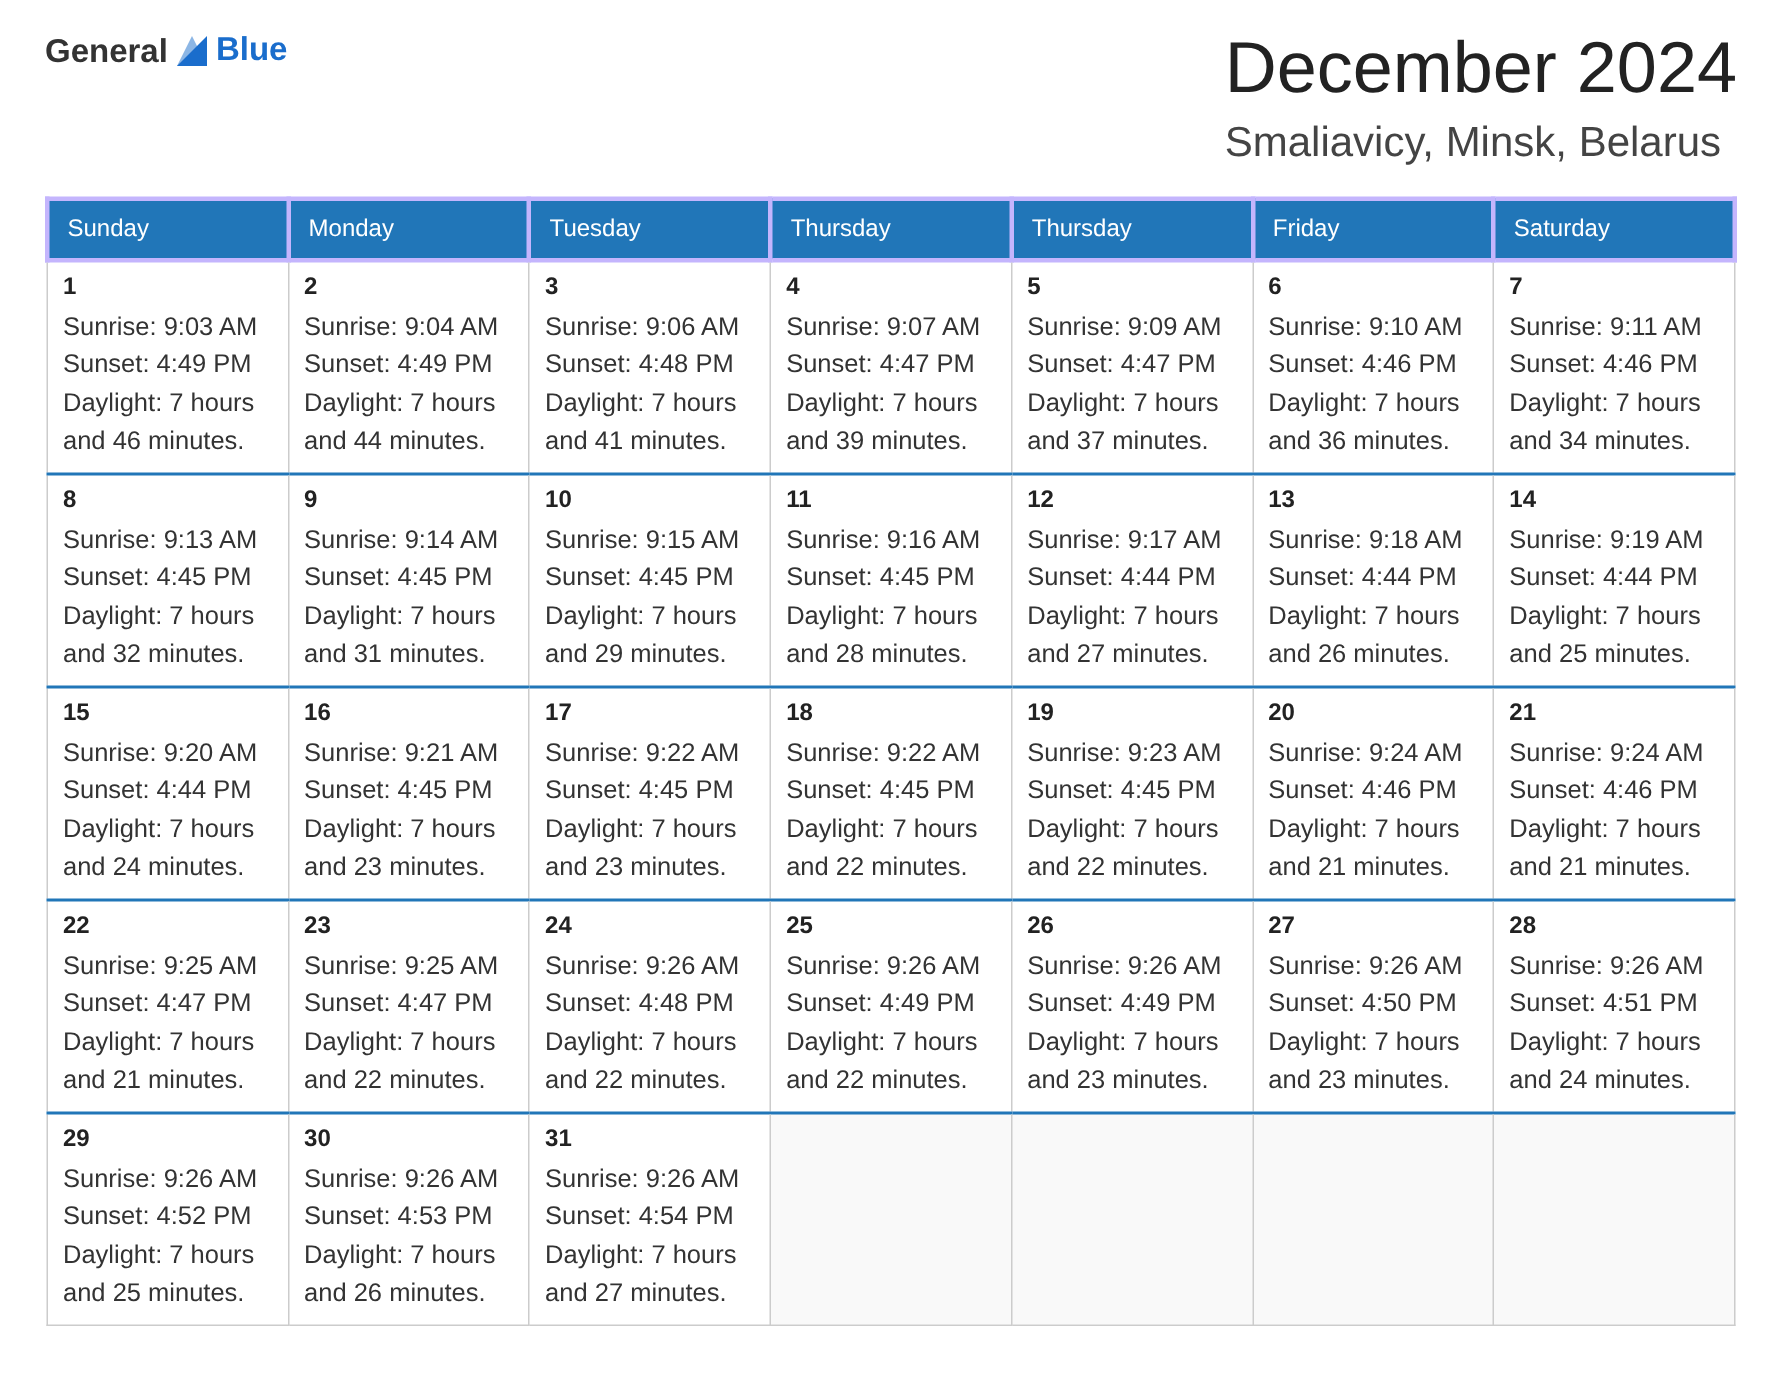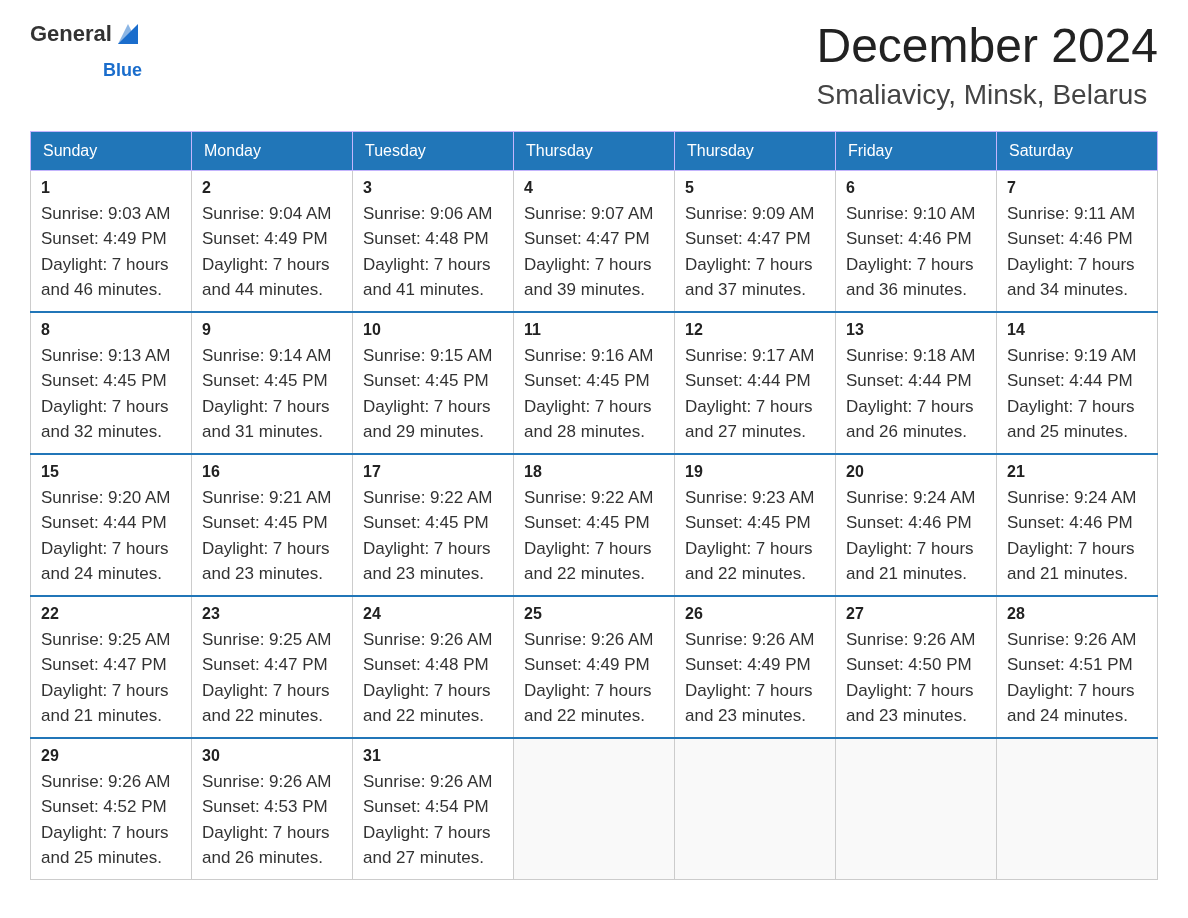--- a/index.html
+++ b/index.html
@@ -31,35 +31,33 @@
     }
 
     .logo-icon {
       width: 28px;
       height: 28px;
       margin-left: 2px;
     }
 
     .logo-block {
       display: flex;
-      flex-direction: column;
-      align-items: flex-end;
+      flex-direction: row;
     }
 
     .logo-row1 {
       display: flex;
       align-items: center;
     }
 
     .logo-row2 {
       color: #1a6dcc;
-      font-size: 18px;
+      font-size: 22px;
       font-weight: bold;
       padding-left: 2px;
-      margin-top: 12px;
     }
 
     .title-area {
       text-align: left;
     }
 
     .month-year {
       font-size: 48px;
       font-weight: 300;
       color: #222;
@@ -78,21 +76,21 @@
       table-layout: fixed;
     }
 
     .calendar-table thead tr th {
       background-color: #2176b8;
       color: #fff;
       font-size: 16px;
       font-weight: normal;
       padding: 10px 12px;
       text-align: left;
-      border: 1px solid #c4b5fd;
+      border: 3px solid #c4b5fd;
     }
 
     .calendar-table tbody tr td {
       vertical-align: top;
       padding: 8px 10px;
       border: 1px solid #ccc;
       font-size: 13px;
       color: #333;
       min-height: 100px;
       background: #fff;

